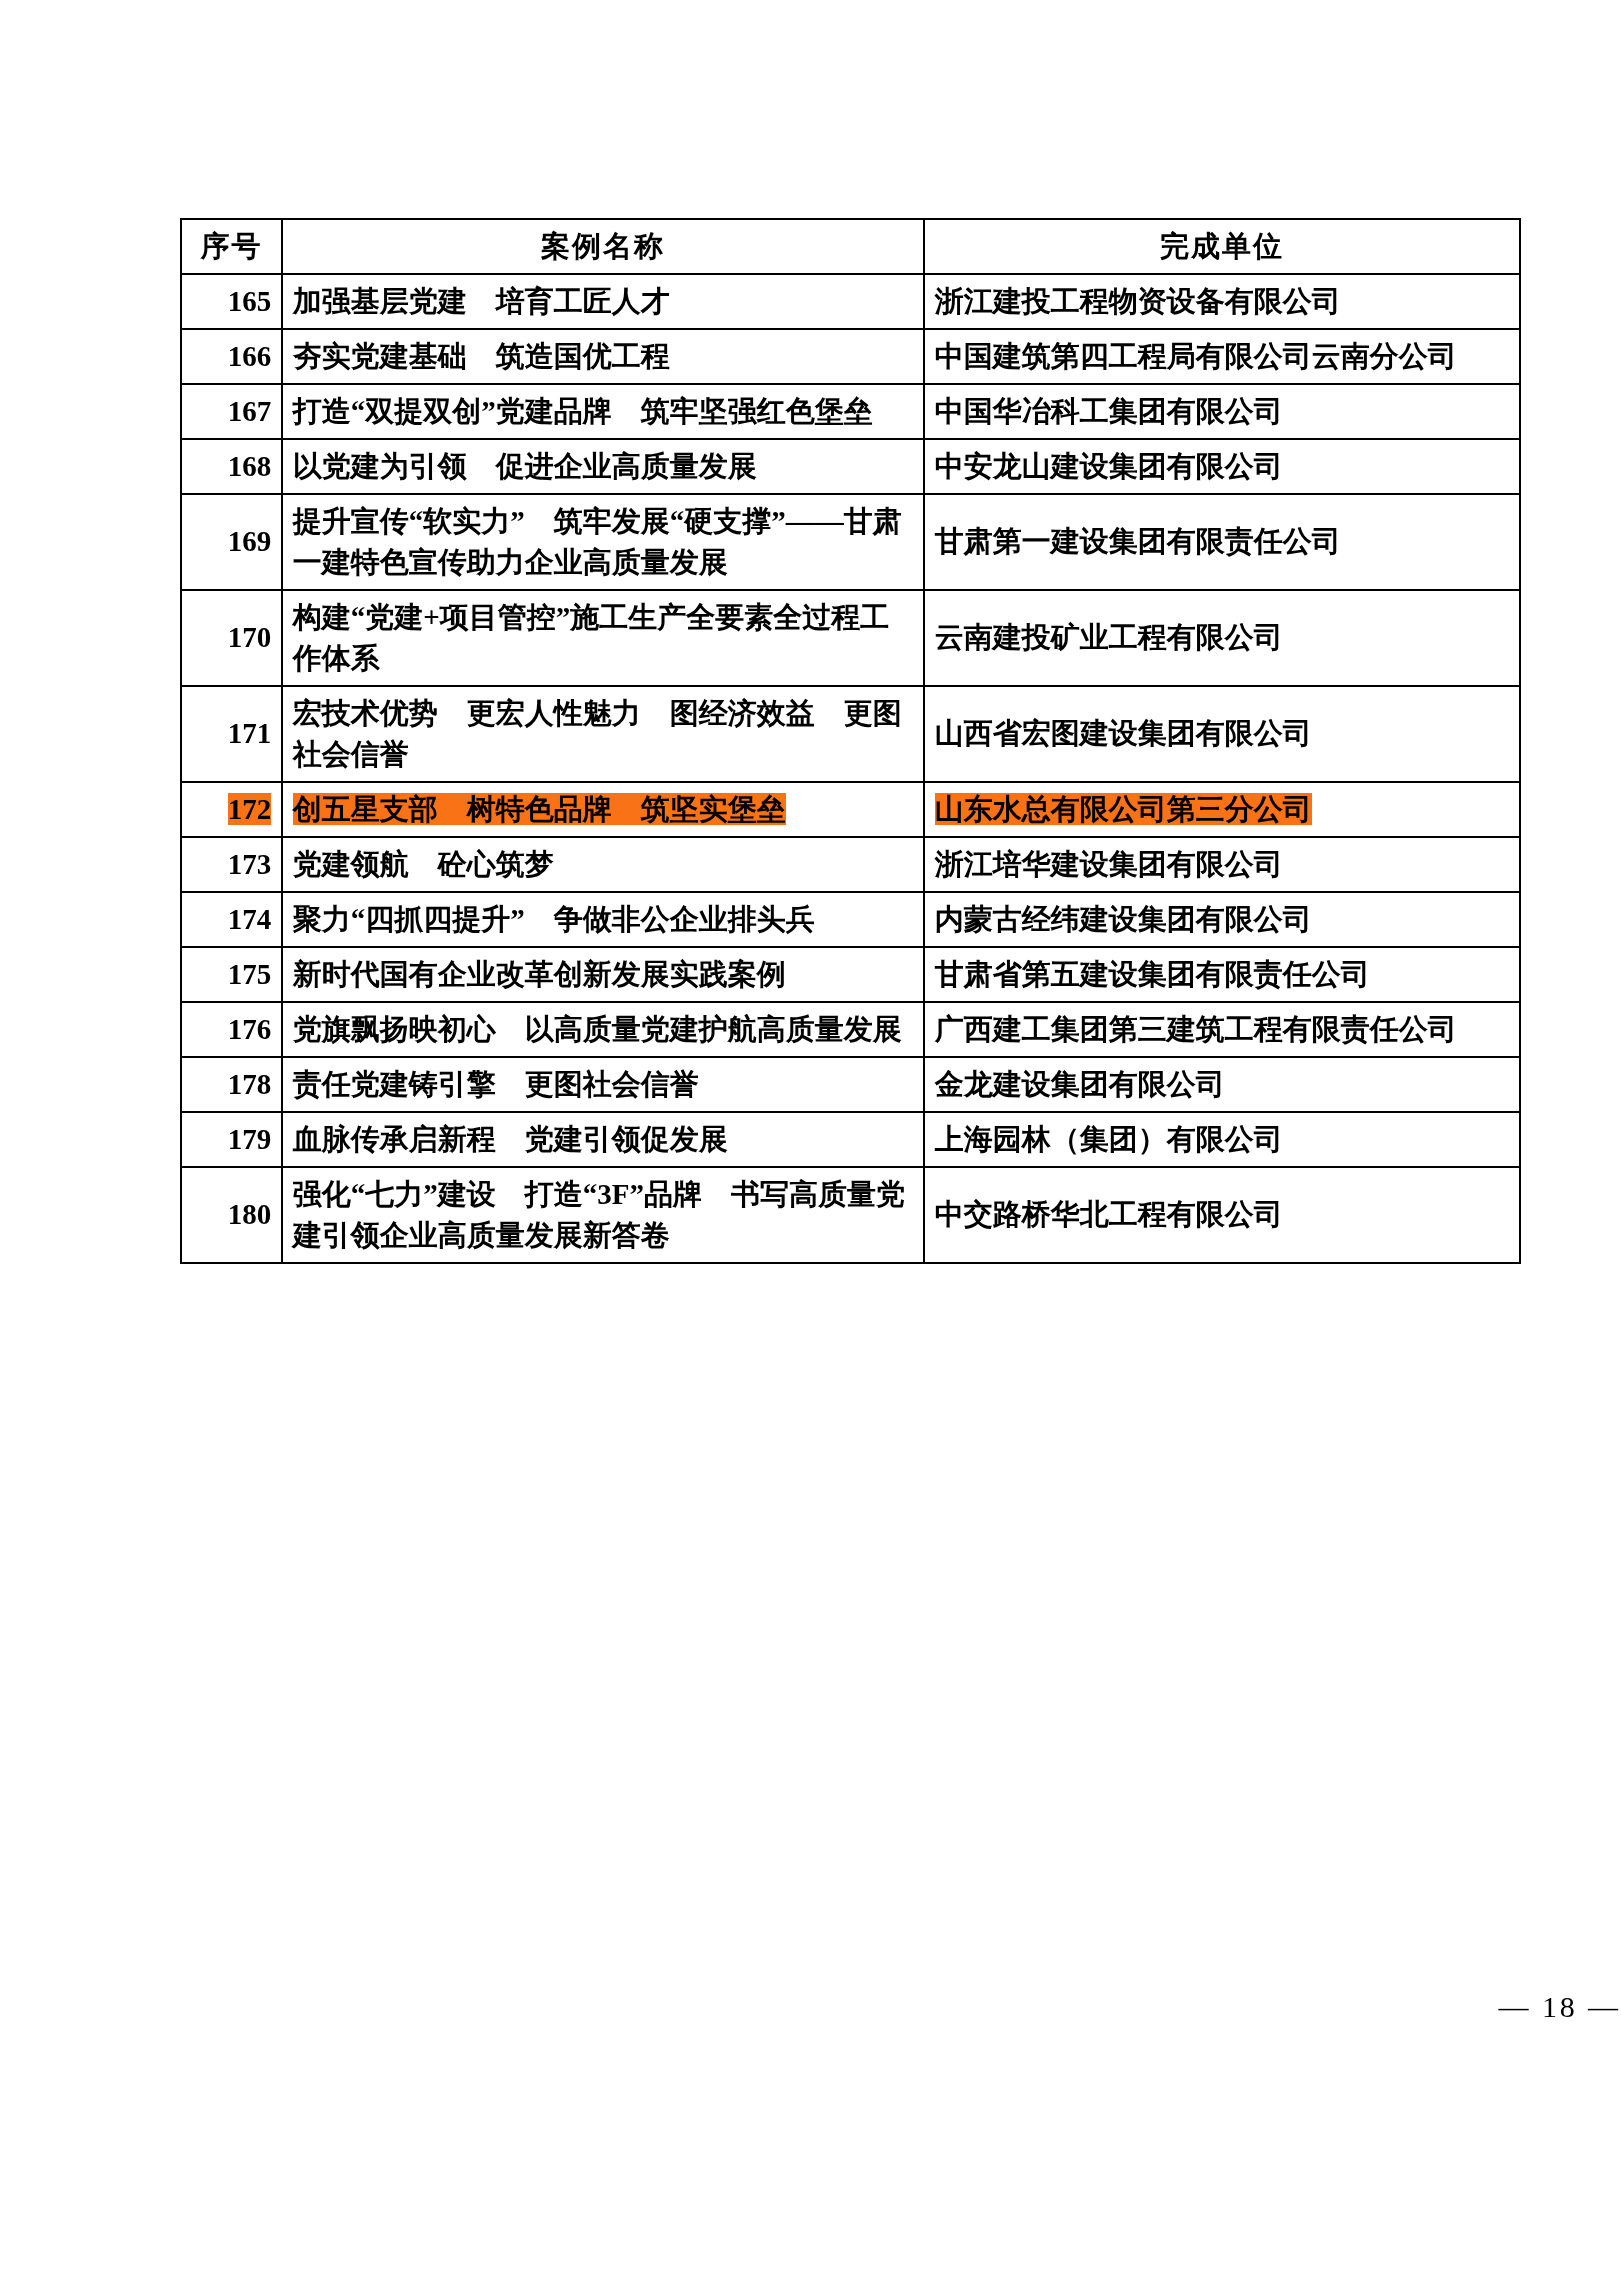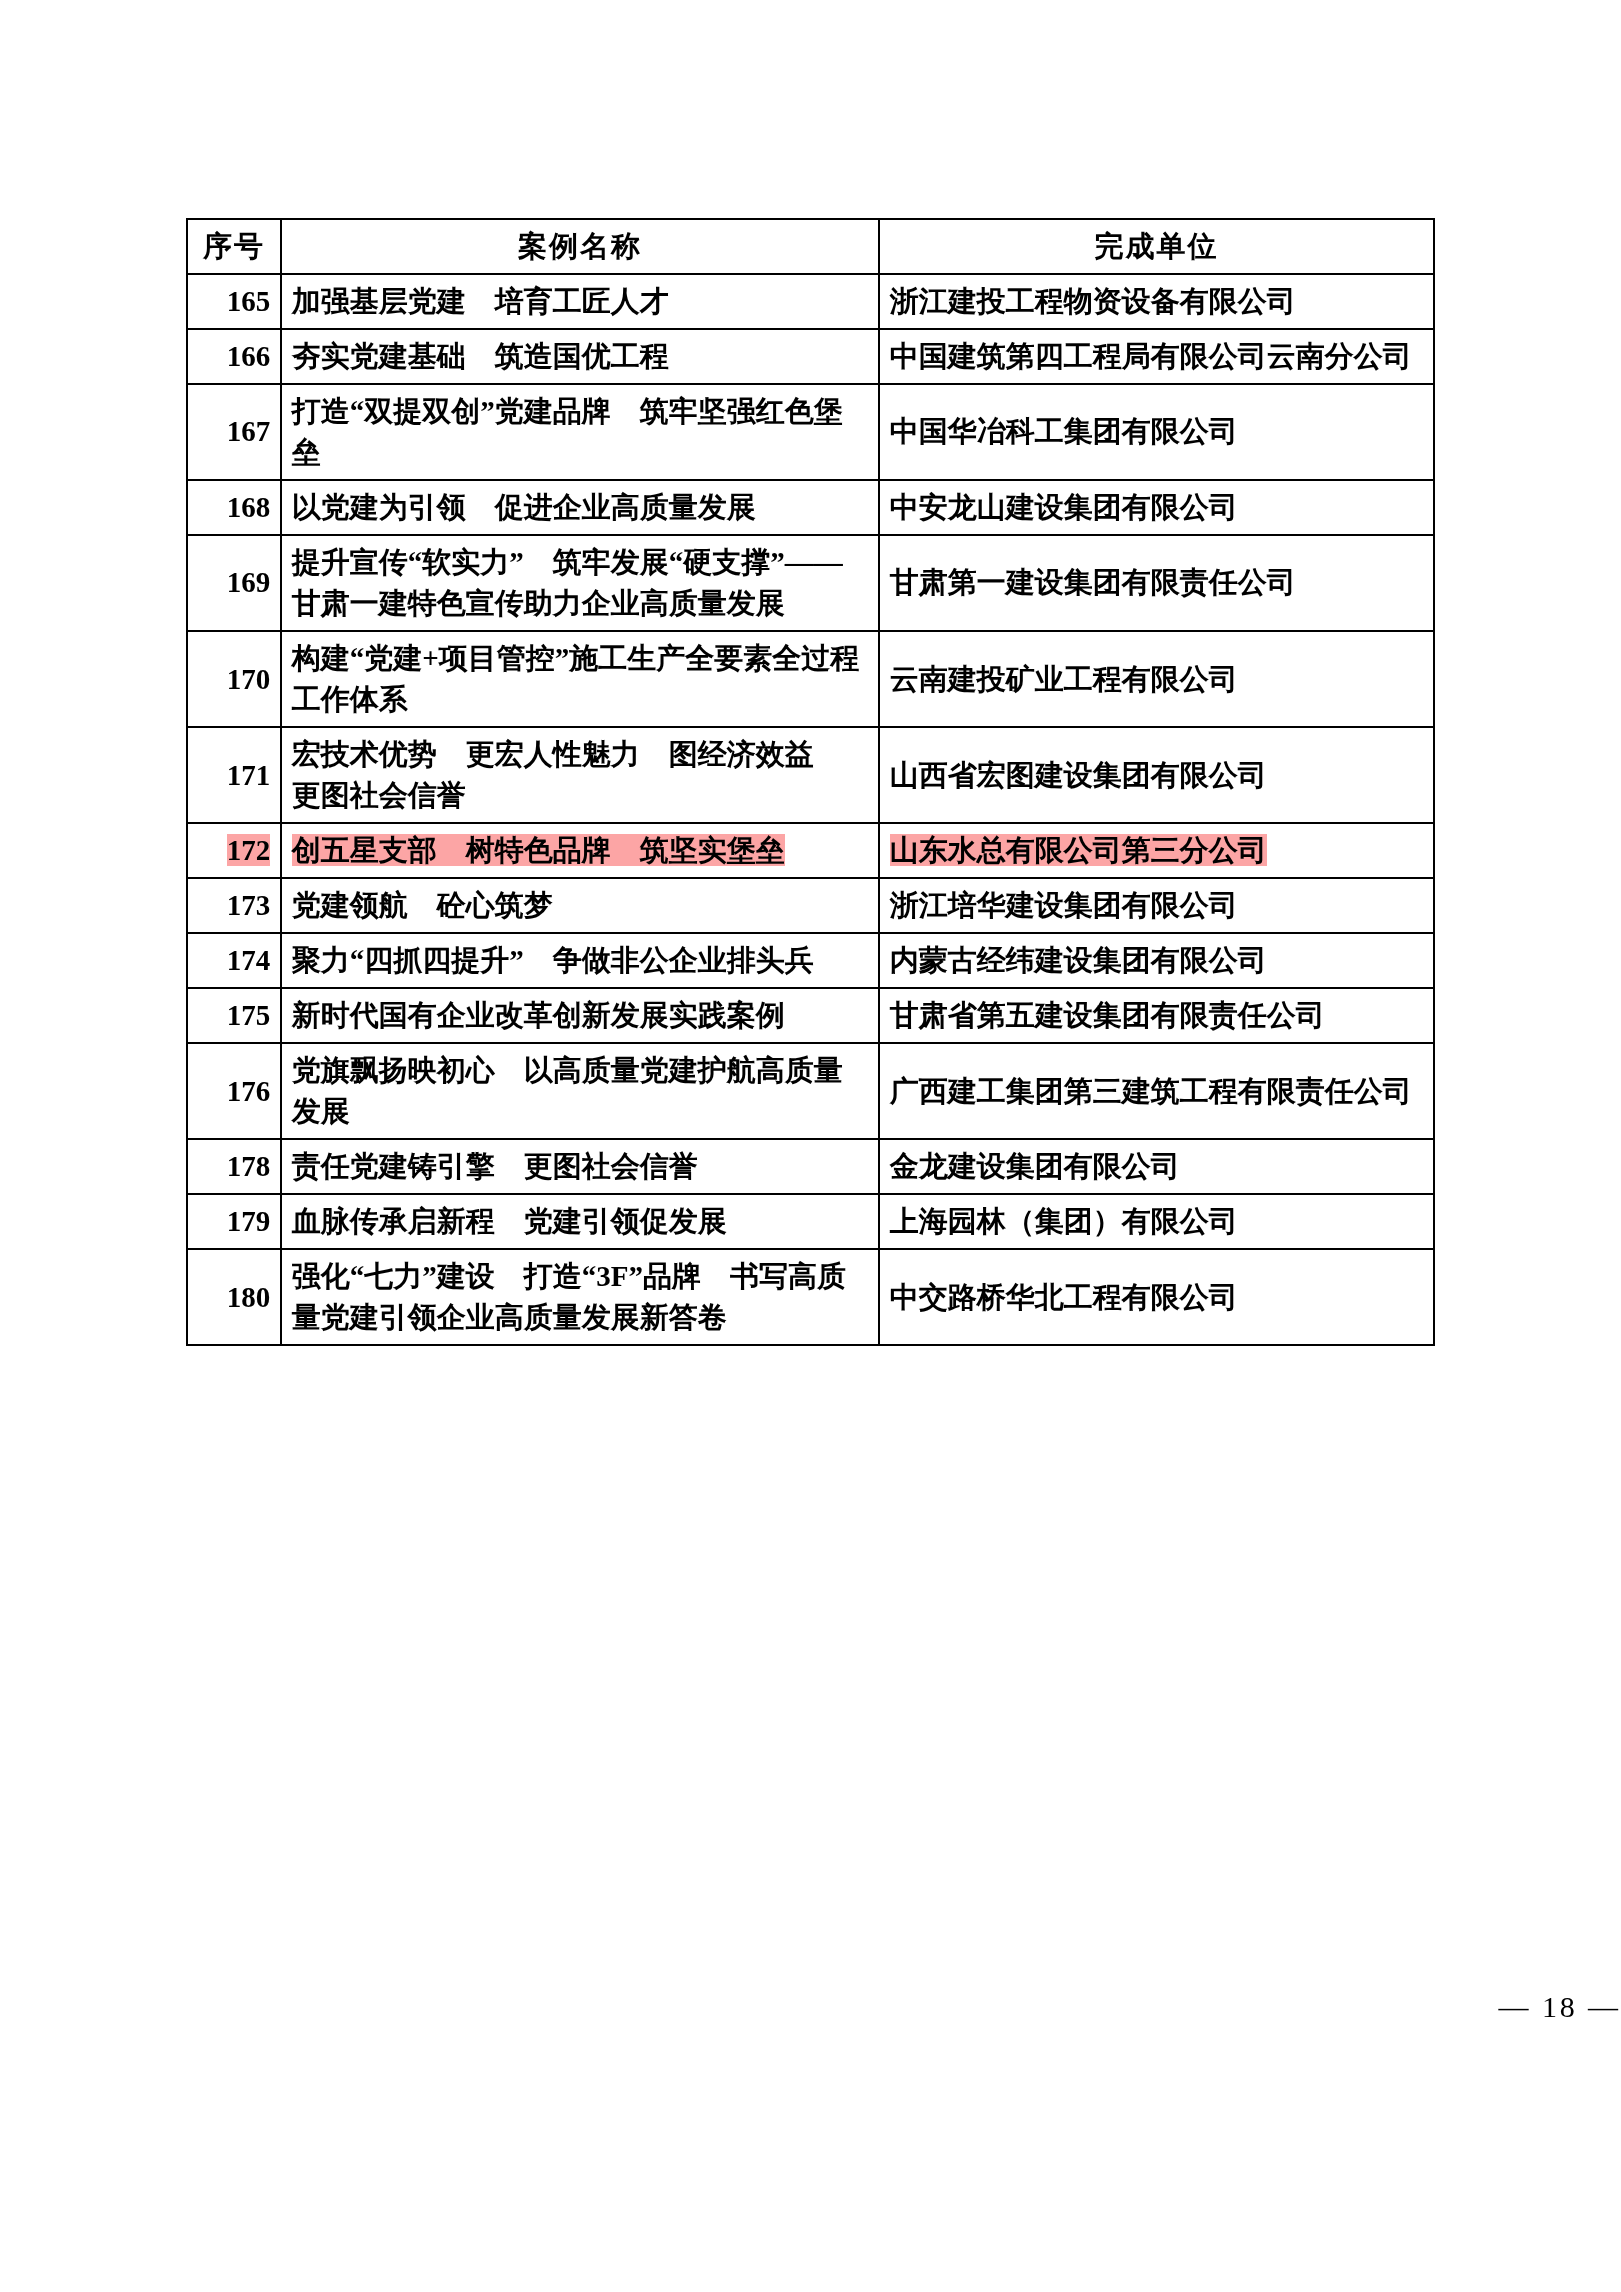--- a/index.html
+++ b/index.html
@@ -15,23 +15,23 @@
     position: relative;
   }
   .page {
     position: relative;
     width: 1621px;
     height: 2293px;
     box-sizing: border-box;
   }
   .table-wrap {
     position: absolute;
-    left: 186px;
+    left: 180px;
     top: 218px;
-    width: 1247px;
+    width: 1341px;
   }
   table.case-table {
     border-collapse: collapse;
     width: 100%;
     table-layout: fixed;
   }
   table.case-table td, table.case-table th {
     border: 2px solid #000000;
     padding: 5.9px 9.8px;
     vertical-align: middle;
@@ -58,21 +58,21 @@
   }
   td.name, td.unit {
     text-align: left;
     font-weight: normal;
     margin-top: 48px;
   }
   td.hl-cell {
     padding: 5.9px 9.8px;
   }
   .hl-inline {
-    background: #fca5a5;
+    background: #f97316;
     display: inline;
     box-decoration-break: clone;
     -webkit-box-decoration-break: clone;
   }
   .pagefoot {
     position: absolute;
     left: 0;
     top: 1990px;
     width: 1621px;
     text-align: right;

